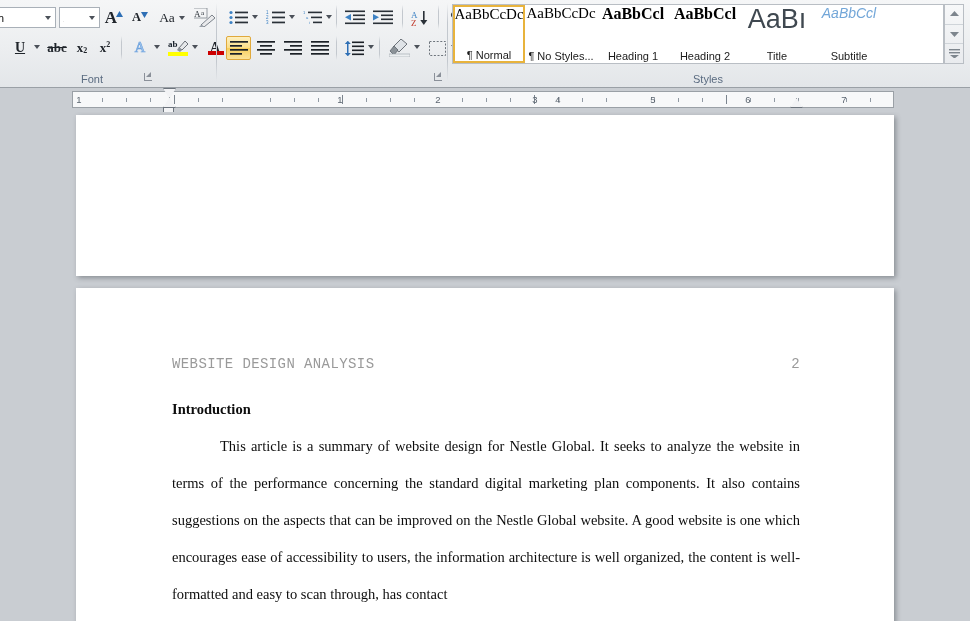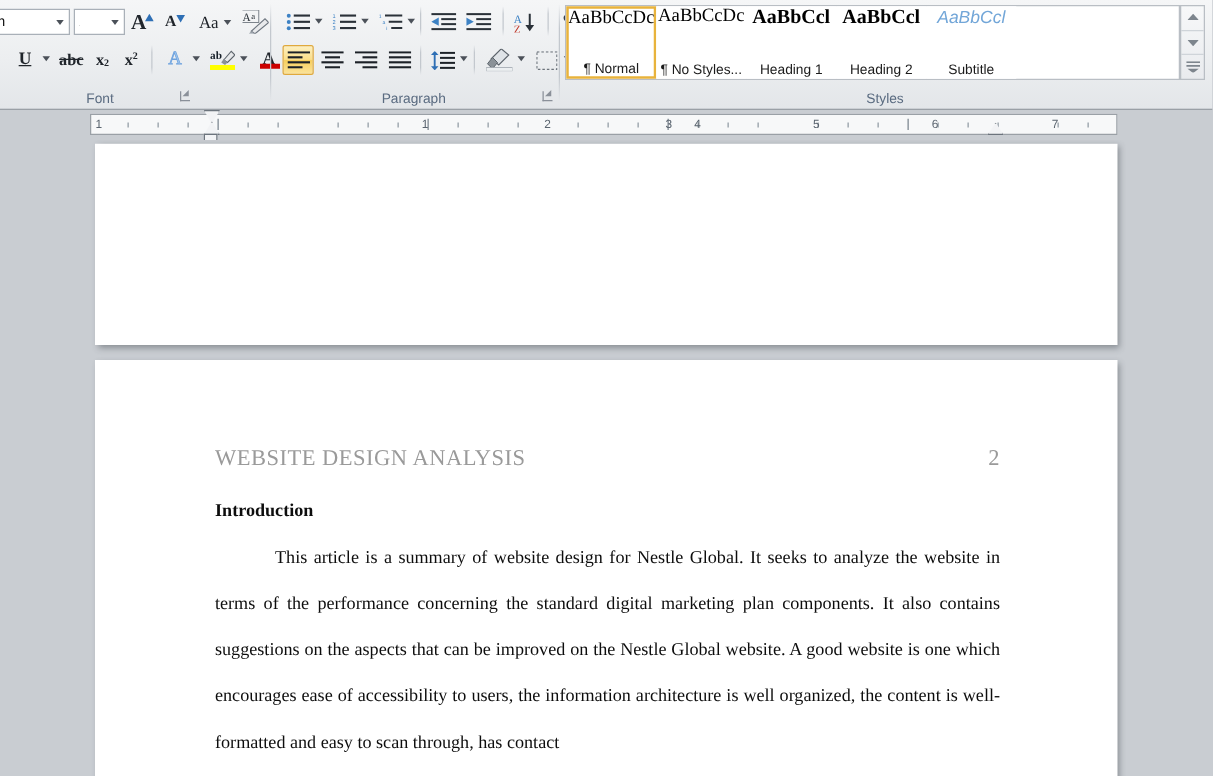--- a/index.html
+++ b/index.html
@@ -154,22 +154,22 @@
   .page {
     position: absolute; left: 76px; width: 818px; background: #fff;
     box-shadow: 2px 2px 5px rgba(60,66,74,0.45);
   }
   #page1 { top: 3px; height: 161px; }
   #page2 { top: 176px; height: 340px; }
 
   .doc-header {
     position: absolute; left: 96px; top: 68px; width: 628px;
     display: flex; justify-content: space-between; align-items: flex-start;
-    font-family: Liberation Serif, serif;
-    font-size: 18px; color: #9a9a9a; letter-spacing: 0.4px;
+    font-family: Liberation Mono, monospace;
+    font-size: 14px; color: #9a9a9a; letter-spacing: 0.4px;
   }
   .doc-h2 {
     position: absolute; left: 96px; top: 113px;
     font-family: "Liberation Serif", serif;
     font-size: 14.5px; font-weight: bold; color: #0d0d0d;
   }
   .doc-body {
     position: absolute; left: 96px; top: 140px; width: 628px;
     font-family: "Liberation Serif", serif;
     font-size: 14.5px; color: #0d0d0d;
@@ -273,21 +273,21 @@
         </div>
 
       <div class="btn" style="left:203px; top:36px; width:24px; height:23px;">
         <span style="font-size:14px; font-weight:bold; line-height:12px;">A</span>
         <div style="position:absolute; left:4px; bottom:3px; width:16px; height:4px; background:#cc0000;"></div>
       </div>
       <div class="cbtn" style="left:226px; top:36px;">
           <i class="caret"></i>
         </div>
 
-      <div class="glabel" style="left:4px; width:152px;">Font</div>
+      <div class="glabel" style="left:16px; width:152px;">Font</div>
       <div class="dlg" style="left:142px;"></div>
     </div>
 
     <div class="gsep" style="left:216px;"></div>
 
     <div class="rgroup" style="left:218px; width:226px;">
 
       <div class="btn" style="left:8px; top:6px; width:24px; height:23px;">
         <svg width="19" height="15" viewBox="0 0 19 15">
           <circle cx="2" cy="2.5" r="1.6" fill="#3d82c4"></circle>
@@ -434,21 +434,20 @@
 
       <div class="btn" style="left:207px; top:36px; width:24px; height:24px;">
         <svg width="17" height="15" viewBox="0 0 17 15">
           <rect x="0.5" y="0.5" width="16" height="14" fill="none" stroke="#6d747c" stroke-width="1" stroke-dasharray="2,1.6"></rect>
         </svg>
       </div>
       <div class="cbtn" style="left:230px; top:36px;">
           <i class="caret"></i>
         </div>
 
-      <div class="glabel" style="left:0; width:226px;">Paragraph</div>
       <div class="dlg" style="left:214px;"></div>
     </div>
 
     <div class="gsep" style="left:447px;"></div>
 
     <div class="rgroup" style="left:450px; width:520px;">
       <div class="glabel" style="left:0; width:516px;">Styles</div>
     </div>
 
     <div class="gallery">
@@ -460,20 +459,24 @@
         <span class="spreview" style="font-size:15px;">AaBbCcDc</span>
         <span class="sname">¶ No Styles...</span>
       </div>
       <div class="sitem">
         <span class="spreview" style="font-size:16px; font-weight:bold;">AaBbCcl</span>
         <span class="sname">Heading 1</span>
       </div>
       <div class="sitem">
         <span class="spreview" style="font-size:16px; font-weight:bold;">AaBbCcl</span>
         <span class="sname">Heading 2</span>
+      </div>
+      <div class="sitem">
+        <span class="spreview" style="font-size:27px; color:#3f4850; font-family:'Liberation Sans',sans-serif; font-weight:300;">AaBı</span>
+        <span class="sname">Title</span>
       </div>
       <div class="sitem">
         <span class="spreview" style="font-size:14px; font-style:italic; color:#72a6d8; font-family:'Liberation Sans',sans-serif;">AaBbCcl</span>
         <span class="sname">Subtitle</span>
       </div>
     </div>
 
     <div class="gscroll">
       <div>
         <svg width="9" height="6" viewBox="0 0 9 6">

